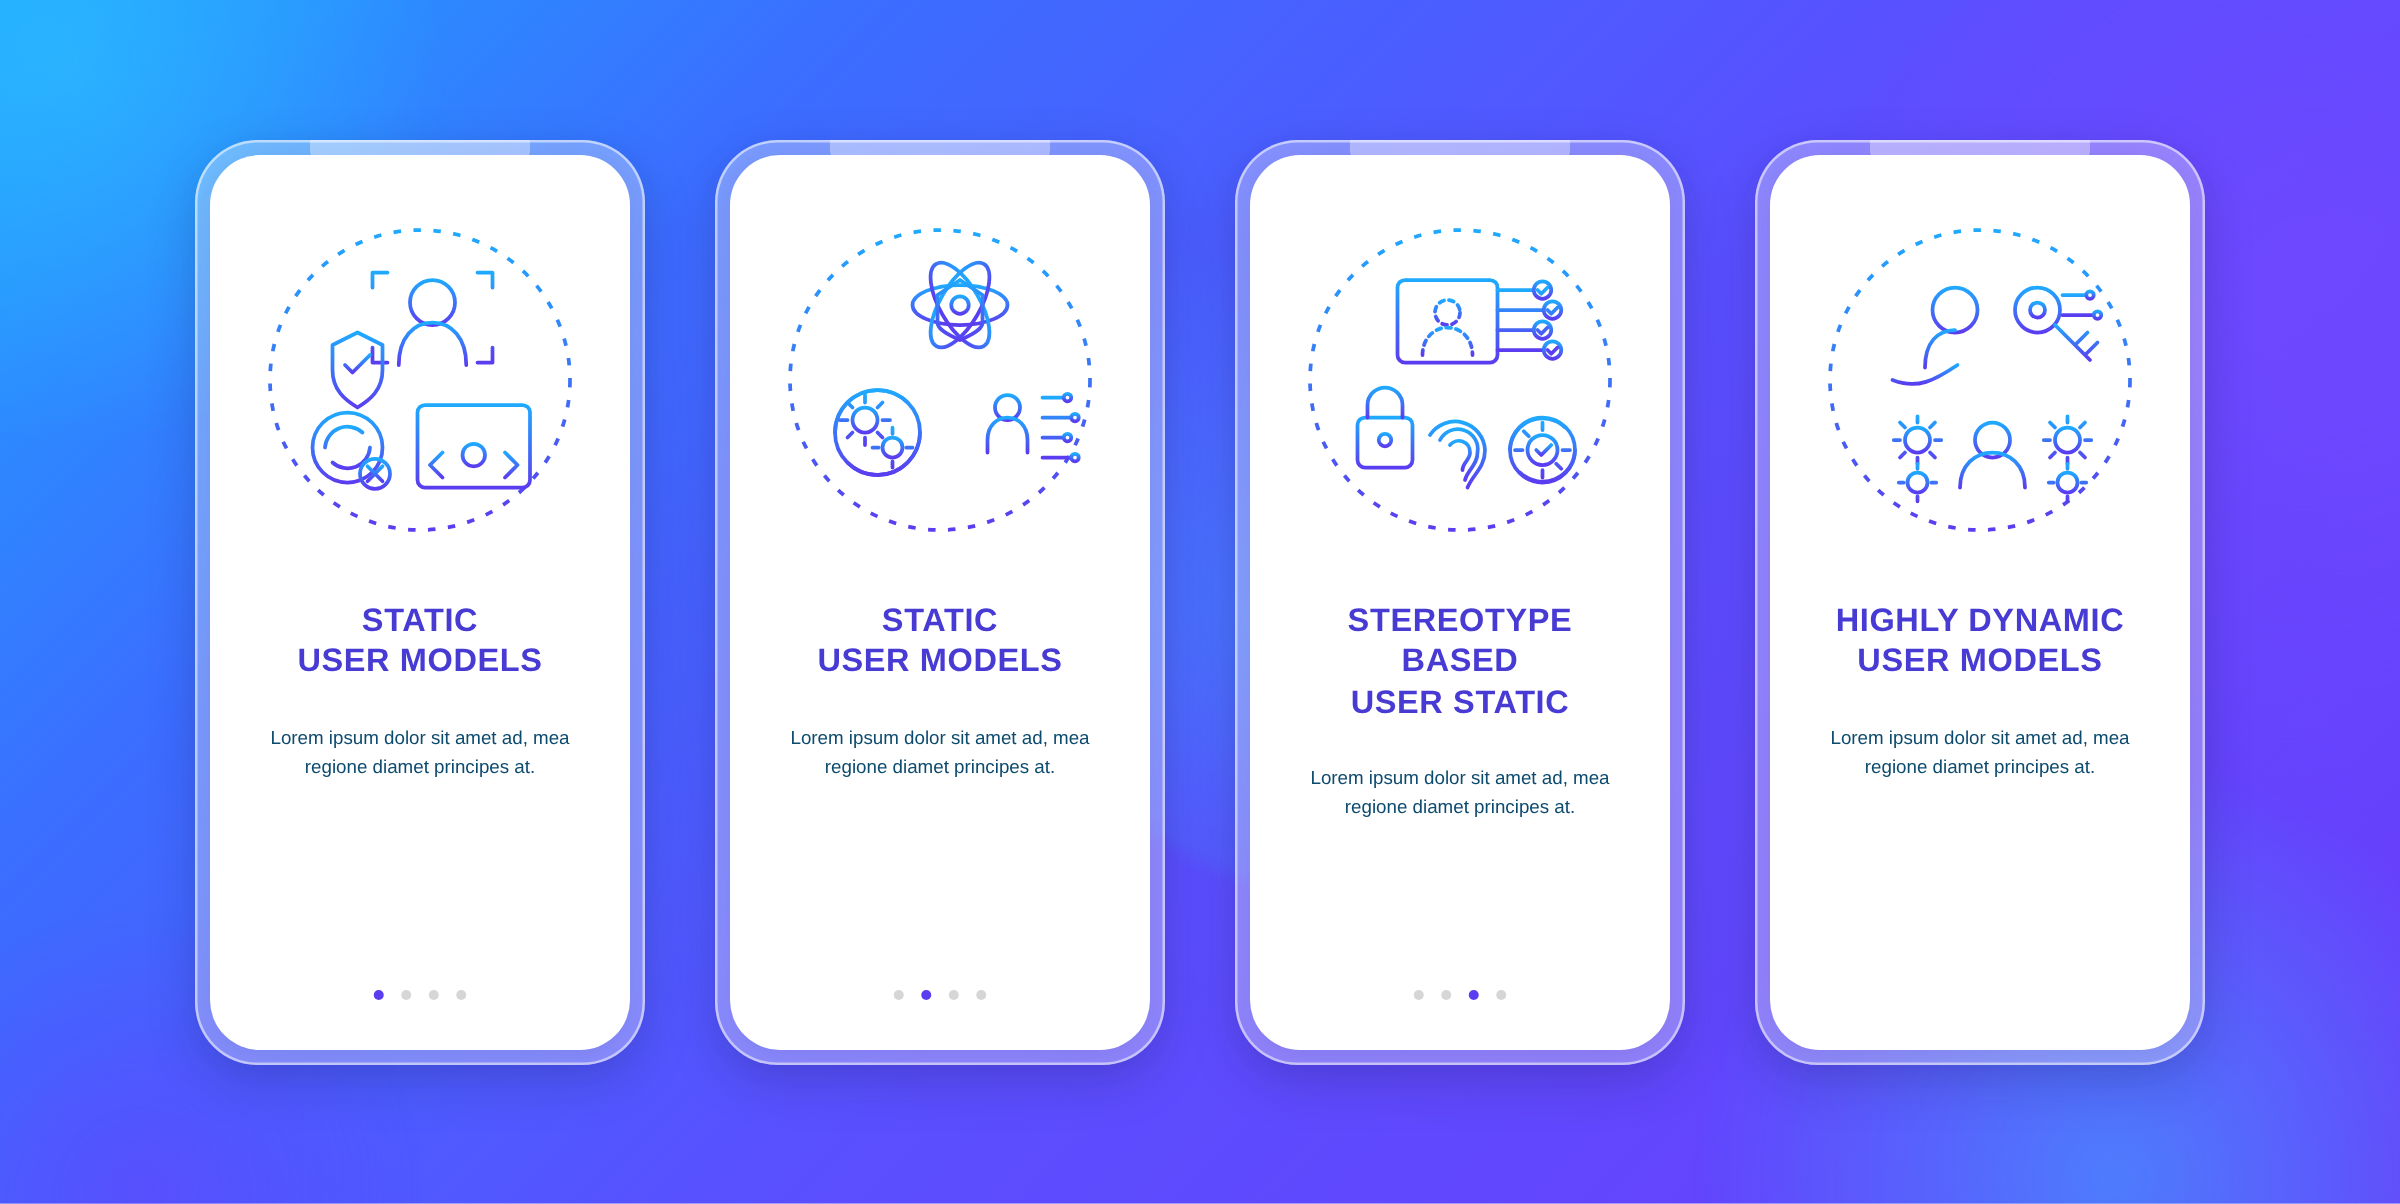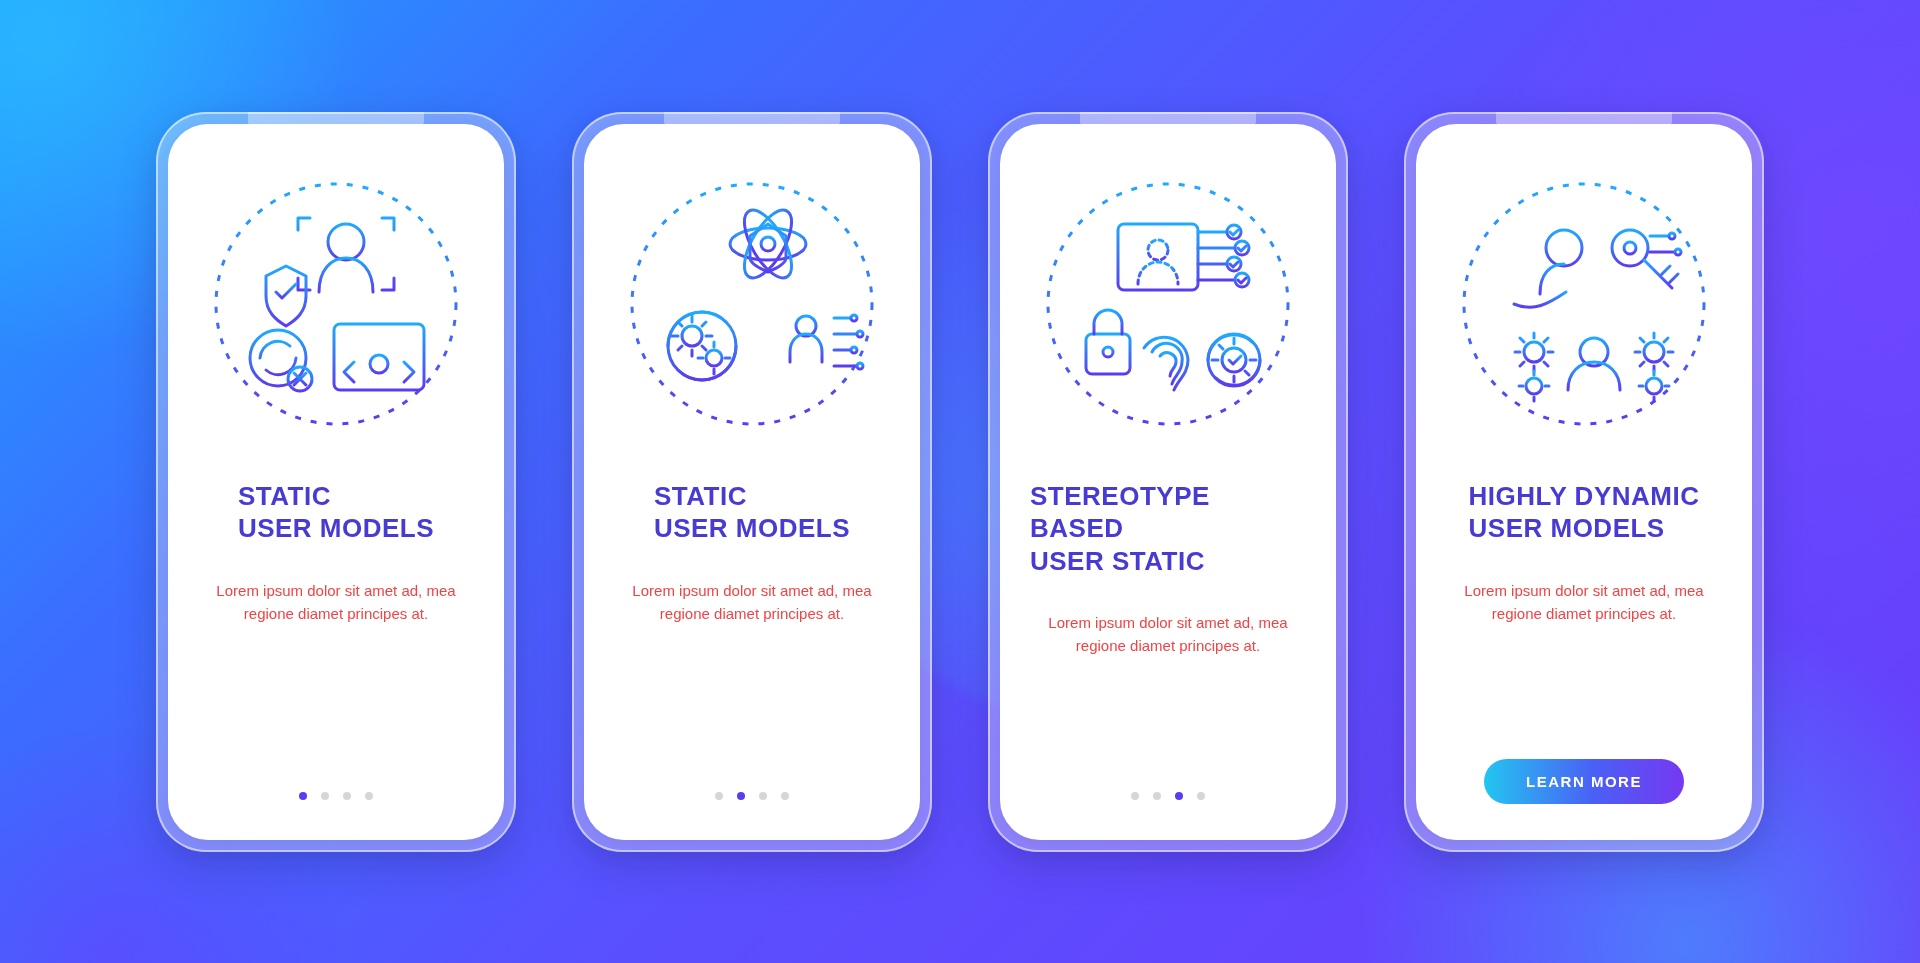--- a/index.html
+++ b/index.html
@@ -82,33 +82,33 @@
     width: 260px;
     height: 260px;
     display: flex;
     align-items: center;
     justify-content: center;
   }
   .illus-wrap svg { width: 100%; height: 100%; }
 
   .card-title {
     margin-top: 46px;
-    text-align: left;
+    text-align: center;
     font-size: 26px;
     font-weight: 600;
     letter-spacing: .5px;
     line-height: 1.25;
     color: #483bd3;
     white-space: pre-line;
   }
   .card-body {
     margin-top: 34px;
     text-align: center;
     font-size: 15px;
-    color: #ef4444;
+    color: #0c4a6e;
     line-height: 1.55;
     max-width: 270px;
   }
   .spacer { flex: 1; }
 
   .dots {
     display: flex;
     gap: 14px;
     align-items: center;
     justify-content: center;
@@ -361,16 +361,15 @@
                 <circle r="8"></circle>
         <path d="M0-11v-4M0 11v4M-11 0h-4M11 0h4"></path>
               </g>
     </g>
   </svg>
         </div>
         <div class="card-title">HIGHLY DYNAMIC
 USER MODELS</div>
         <div class="card-body">Lorem ipsum dolor sit amet ad, mea regione diamet principes at.</div>
         <div class="spacer"></div>
-        <button class="cta-btn">LEARN MORE</button>
       </div>
     </div>
   </div>
 
 </body></html>

